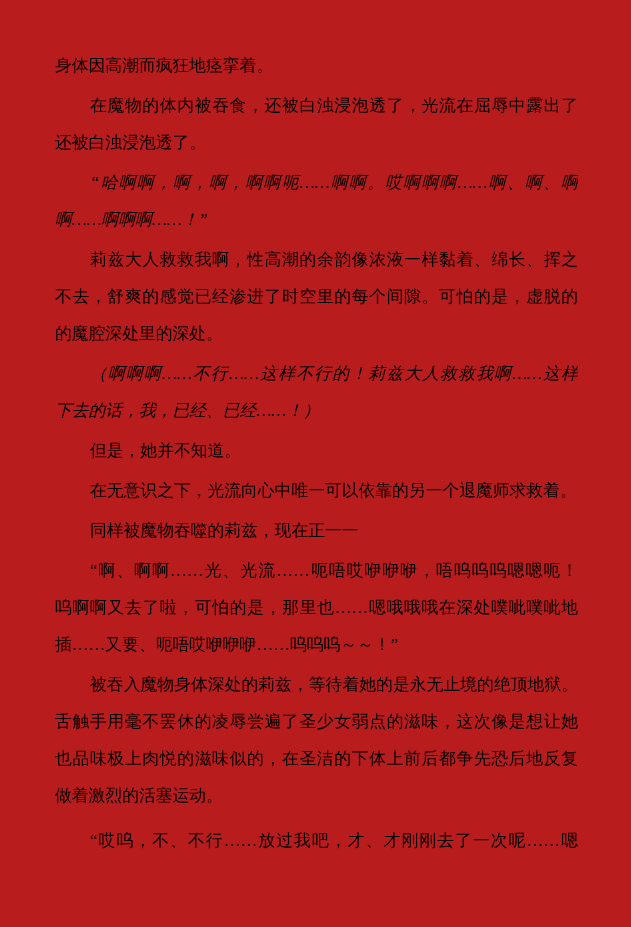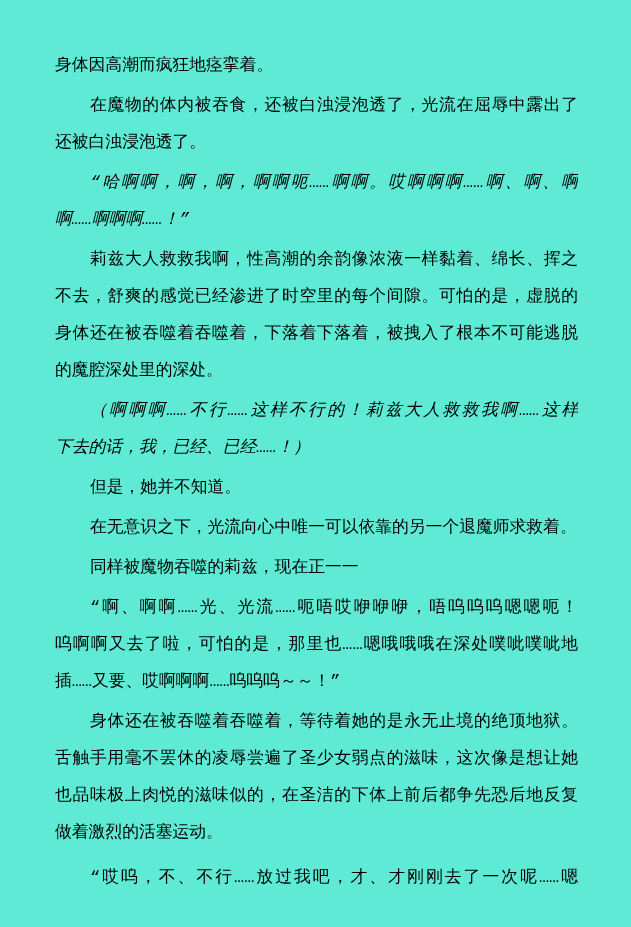--- a/index.html
+++ b/index.html
@@ -4,25 +4,25 @@
 <style>
   html, body {
     margin: 0;
     padding: 0;
     background: #ffffff;
   }
   .page {
     position: relative;
     width: 631px;
     height: 927px;
-    background: #5eead4;
+    background: #b91c1c;
     overflow: hidden;
     box-sizing: border-box;
     padding: 47px 53px 0 55px;
-    font-family: Liberation Mono, monospace;
+    font-family: Liberation Serif, serif;
     font-size: 16.8px;
     color: #000000;
   }
   .line {
     height: 37px;
     line-height: 37px;
     white-space: normal;
     overflow: hidden;
   }
   .justify {
@@ -50,28 +50,27 @@
 <body>
 
 <div class="page">
   <div class="line last">身体因高潮而疯狂地痉挛着。</div>
   <div class="line indent justify p-start">在魔物的体内被吞食，还被白浊浸泡透了，光流在屈辱中露出了</div>
   <div class="line last">还被白浊浸泡透了。</div>
   <div class="line indent justify italic p-start">“哈啊啊，啊，啊，啊啊呃……啊啊。哎啊啊啊……啊、啊、啊</div>
   <div class="line last italic">啊……啊啊啊……！”</div>
   <div class="line indent justify p-start">莉兹大人救救我啊，性高潮的余韵像浓液一样黏着、绵长、挥之</div>
   <div class="line justify">不去，舒爽的感觉已经渗进了时空里的每个间隙。可怕的是，虚脱的</div>
-  <div class="line justify">身体还在被吞噬着吞噬着，下落着下落着，被拽入了根本不可能逃脱</div>
   <div class="line last">的魔腔深处里的深处。</div>
   <div class="line indent justify italic p-start">（啊啊啊……不行……这样不行的！莉兹大人救救我啊……这样</div>
   <div class="line last italic">下去的话，我，已经、已经……！）</div>
   <div class="line indent last p-start">但是，她并不知道。</div>
   <div class="line indent last p-start">在无意识之下，光流向心中唯一可以依靠的另一个退魔师求救着。</div>
   <div class="line indent last p-start">同样被魔物吞噬的莉兹，现在正一一</div>
   <div class="line indent justify p-start">“啊、啊啊……光、光流……呃唔哎咿咿咿，唔呜呜呜嗯嗯呃！</div>
   <div class="line justify">呜啊啊又去了啦，可怕的是，那里也……嗯哦哦哦在深处噗呲噗呲地</div>
-  <div class="line last">插……又要、哎啊啊啊……呜呜呜～～！”</div>
-  <div class="line indent justify p-start">身体还在被吞噬着吞噬着，等待着她的是永无止境的绝顶地狱。</div>
+  <div class="line last">插……又要、呃唔哎咿咿咿……呜呜呜～～！”</div>
+  <div class="line indent justify p-start">被吞入魔物身体深处的莉兹，等待着她的是永无止境的绝顶地狱。</div>
   <div class="line justify">舌触手用毫不罢休的凌辱尝遍了圣少女弱点的滋味，这次像是想让她</div>
   <div class="line justify">也品味极上肉悦的滋味似的，在圣洁的下体上前后都争先恐后地反复</div>
   <div class="line last">做着激烈的活塞运动。</div>
   <div class="line indent justify p-start p-big">“哎呜，不、不行……放过我吧，才、才刚刚去了一次呢……嗯</div>
 </div>
 
 </body></html>

